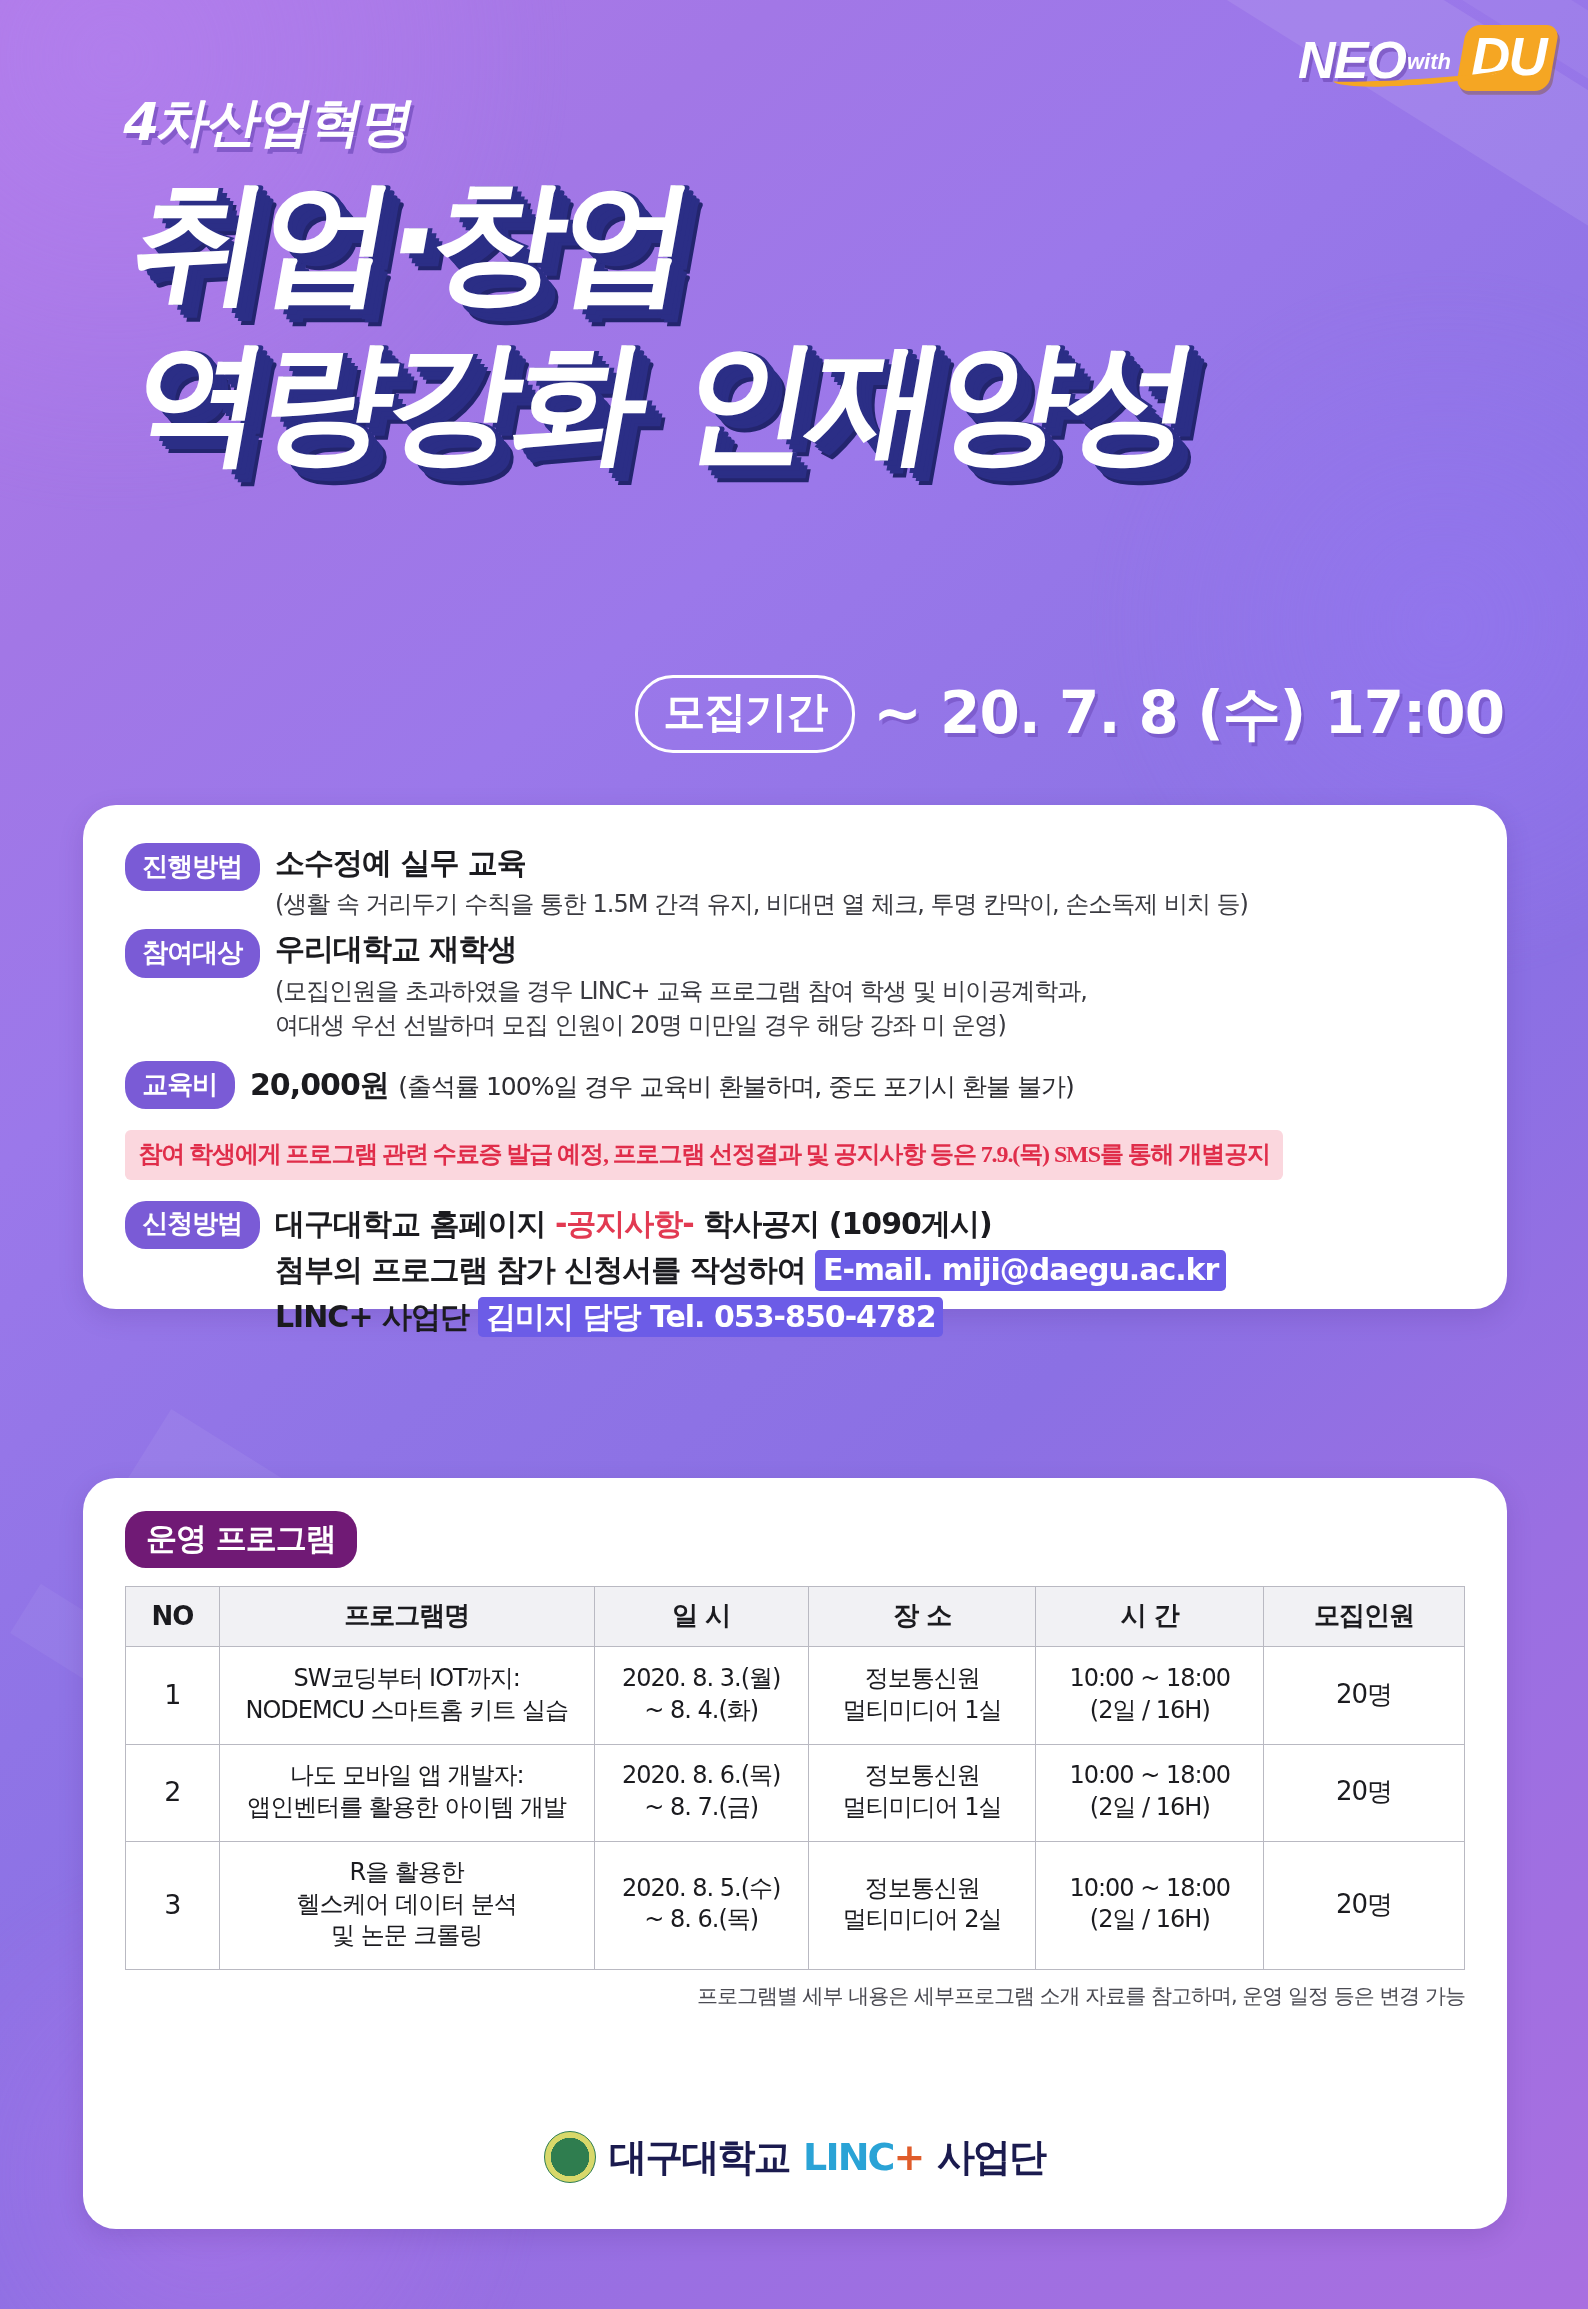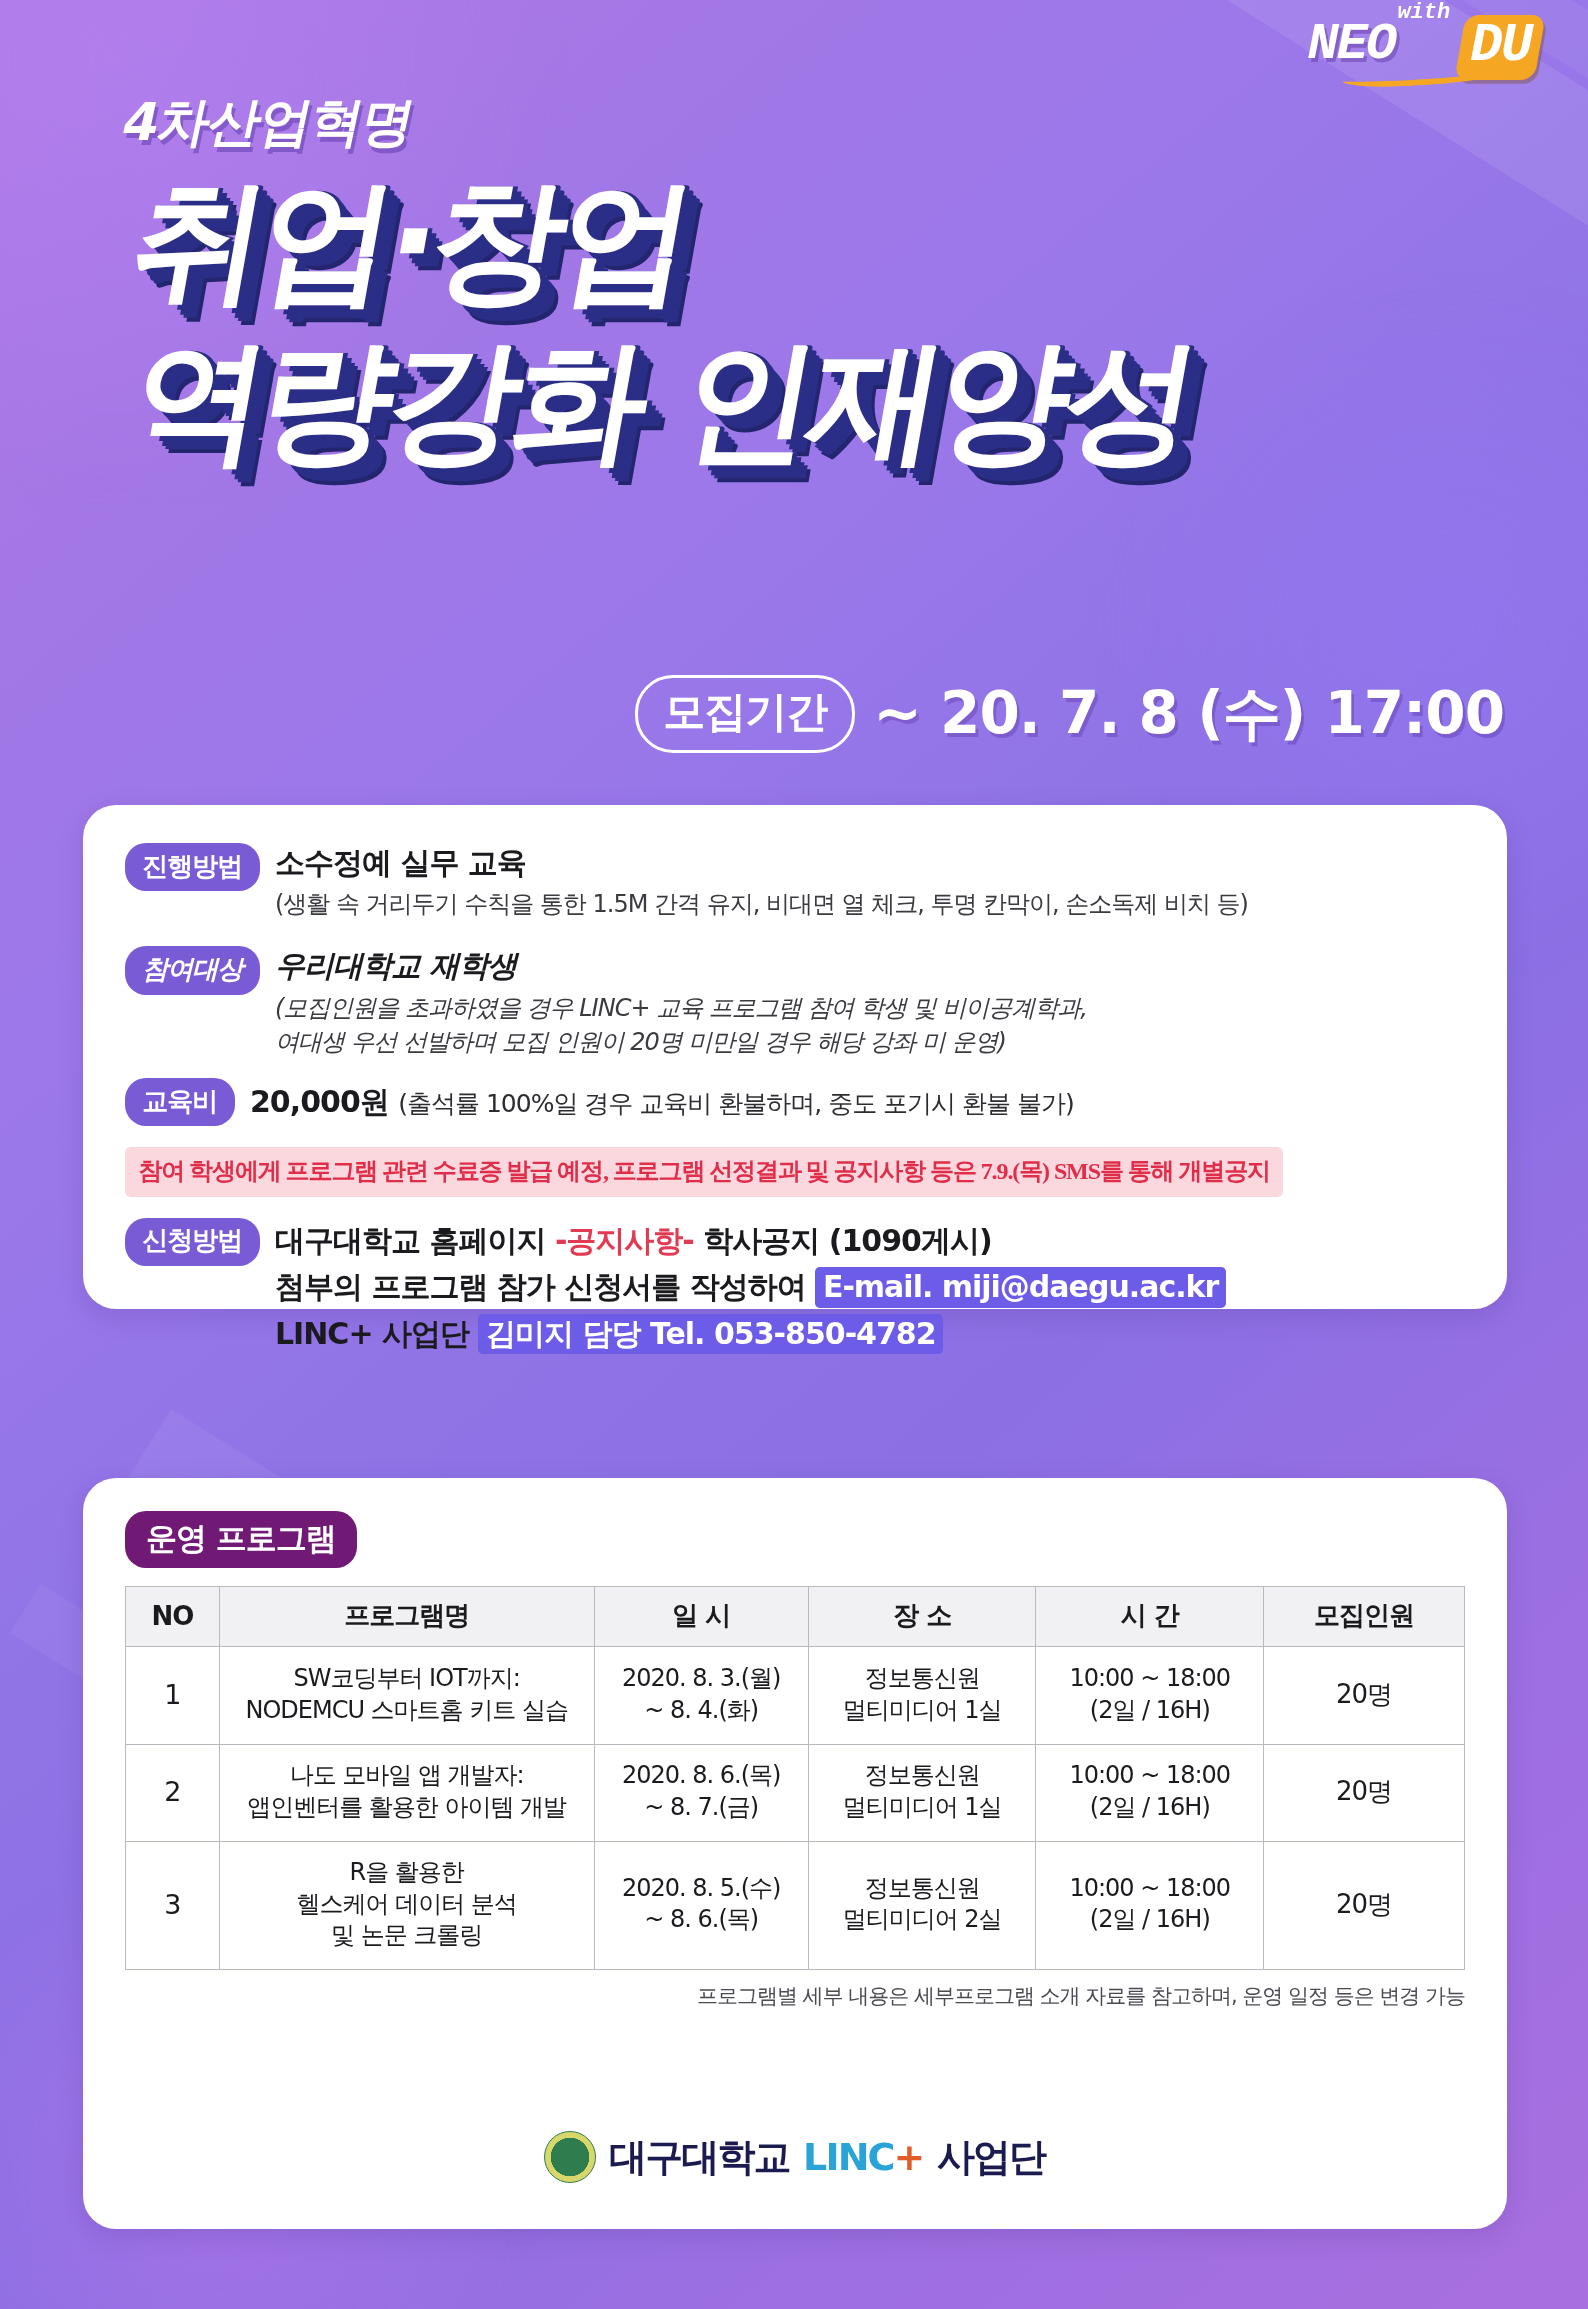--- a/index.html
+++ b/index.html
@@ -37,27 +37,27 @@
     border-radius: 50%;
     filter: blur(1.9px);
   }
   .bg-blob.t1 { left: -231px; top: -288px; width: 865px; height: 865px; background: radial-gradient(circle at 40% 40%, rgba(180,130,240,0.55), rgba(180,130,240,0) 62%); }
   .bg-blob.t2 { right: -250px; top: 231px; width: 788px; height: 788px; background: radial-gradient(circle at 50% 50%, rgba(150,120,245,0.45), rgba(150,120,245,0) 64%); }
   .bg-blob.t3 { left: -154px; bottom: -231px; width: 730px; height: 730px; background: radial-gradient(circle at 50% 50%, rgba(200,120,235,0.35), rgba(200,120,235,0) 64%); }
 
   
   .logo {
     position: absolute;
-    right: 49px;
+    right: 35px;
     top: 15.4px;
     height: 75px;
     display: flex;
-    align-items: flex-start;
+    align-items: flex-end;
     gap: 5.8px;
-    font-family: Liberation Mono, monospace;
+    font-family: Liberation Sans, sans-serif;
   }
   .logo .neo {
     font-size: 52px;
     font-weight: 900;
     font-style: italic;
     color: #ffffff;
     letter-spacing: -1.9px;
     text-shadow: 2.9px 3.8px 0 rgba(90,50,160,0.45);
   }
   .logo .with {
@@ -353,21 +353,21 @@
   <div class="card card-info">
 
     <div class="row">
       <div class="tag">진행방법</div>
       <div class="rbody">
         <div class="rtitle">소수정예 실무 교육</div>
         <div class="rsub">(생활 속 거리두기 수칙을 통한 1.5M 간격 유지, 비대면 열 체크, 투명 칸막이, 손소독제 비치 등)</div>
       </div>
     </div>
 
-    <div class="row" style="margin-top:25px;font-style:italic;">
+    <div class="row" style="margin-top:8px;">
       <div class="tag">참여대상</div>
       <div class="rbody">
         <div class="rtitle">우리대학교 재학생</div>
         <div class="rsub">(모집인원을 초과하였을 경우 LINC+ 교육 프로그램 참여 학생 및 비이공계학과,</div>
         <div class="rsub" style="margin-top:0;">여대생 우선 선발하며 모집 인원이 20명 미만일 경우 해당 강좌 미 운영)</div>
       </div>
     </div>
 
     <div class="row" style="margin-top:19px; align-items:center;">
       <div class="tag">교육비</div>

